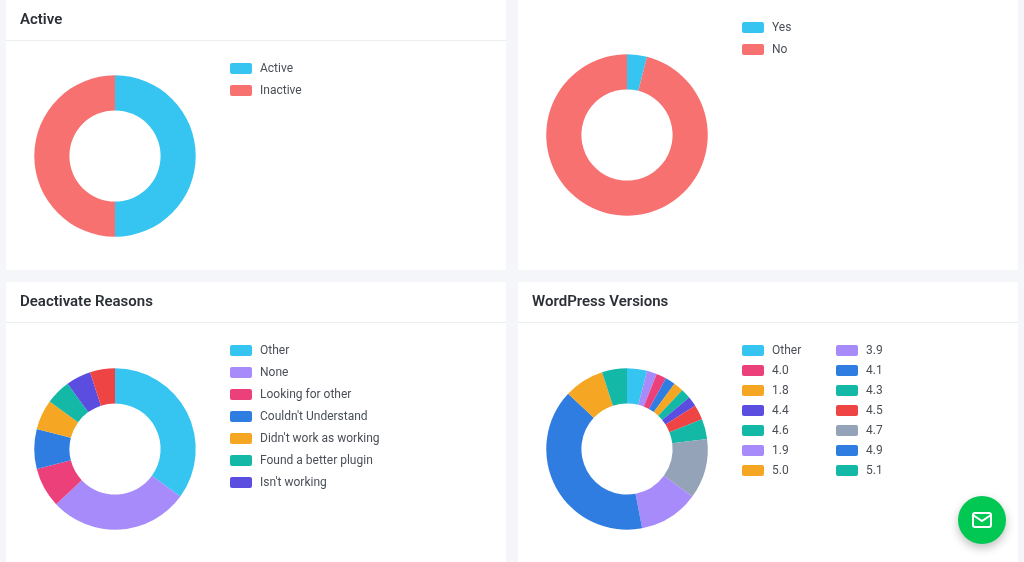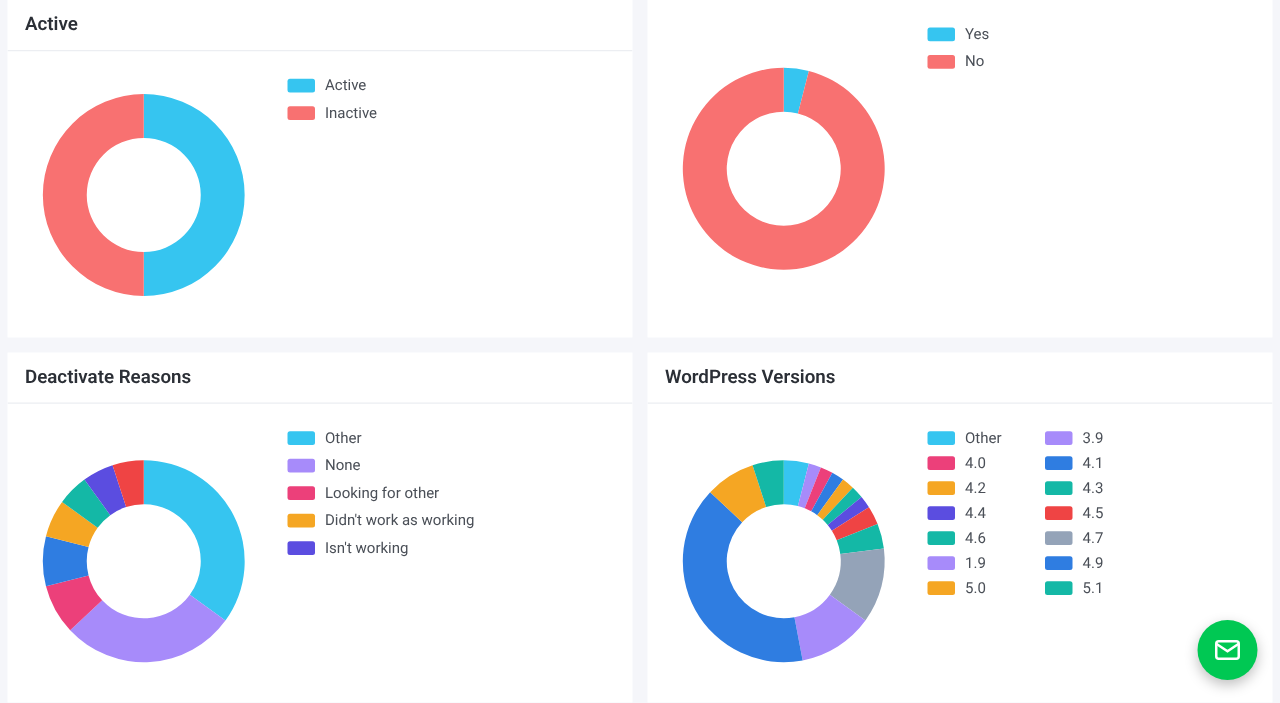--- a/index.html
+++ b/index.html
@@ -161,22 +161,30 @@
           </div>
           <div class="legend-item">
             <span class="swatch" style="background: rgb(167, 139, 250);"></span>
             <span>None</span>
           </div>
           <div class="legend-item">
             <span class="swatch" style="background: rgb(236, 64, 122);"></span>
             <span>Looking for other</span>
           </div>
           <div class="legend-item">
+            <span class="swatch" style="background: rgb(47, 125, 225);"></span>
+            <span>Couldn't Understand</span>
+          </div>
+          <div class="legend-item">
             <span class="swatch" style="background: rgb(245, 166, 35);"></span>
             <span>Didn't work as working</span>
+          </div>
+          <div class="legend-item">
+            <span class="swatch" style="background: rgb(20, 184, 166);"></span>
+            <span>Found a better plugin</span>
           </div>
           <div class="legend-item">
             <span class="swatch" style="background: rgb(91, 77, 224);"></span>
             <span>Isn't working</span>
           </div>
         </div>
     </div>
   </div>
 
   <div class="card">
@@ -212,21 +220,21 @@
           <div class="legend-item">
             <span class="swatch" style="background: rgb(236, 64, 122);"></span>
             <span>4.0</span>
           </div>
           <div class="legend-item">
             <span class="swatch" style="background: rgb(47, 125, 225);"></span>
             <span>4.1</span>
           </div>
           <div class="legend-item">
             <span class="swatch" style="background: rgb(245, 166, 35);"></span>
-            <span>4.2</span>
+            <span>1.8</span>
           </div>
           <div class="legend-item">
             <span class="swatch" style="background: rgb(20, 184, 166);"></span>
             <span>4.3</span>
           </div>
           <div class="legend-item">
             <span class="swatch" style="background: rgb(91, 77, 224);"></span>
             <span>4.4</span>
           </div>
           <div class="legend-item">

